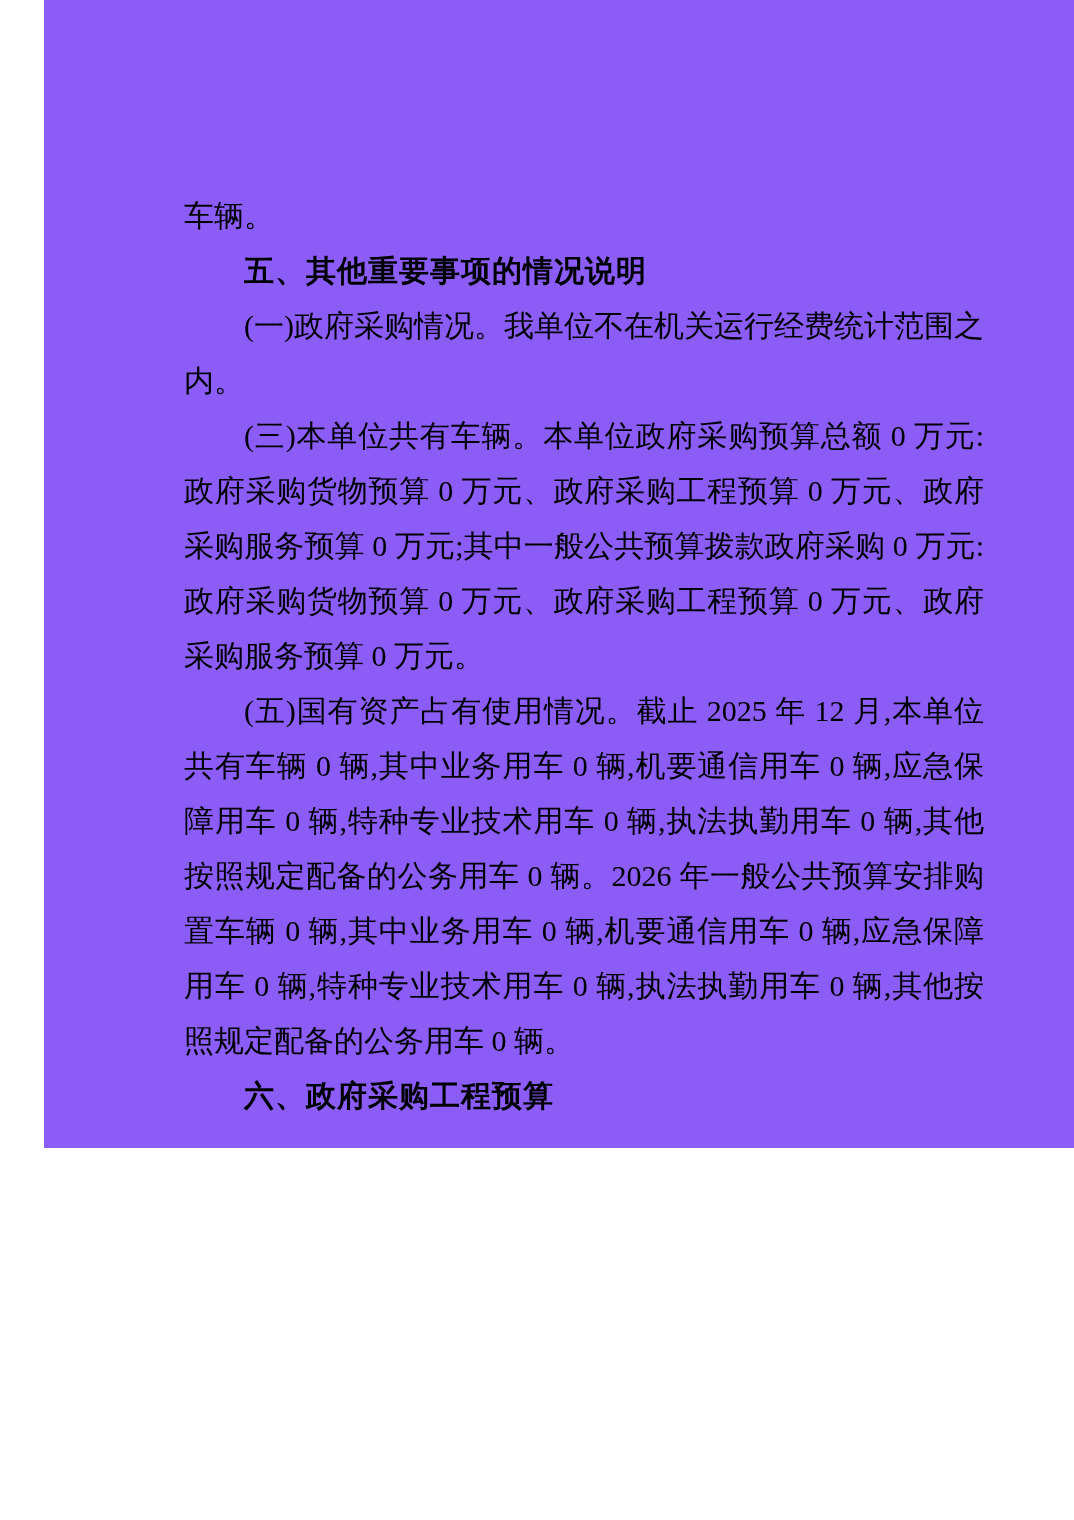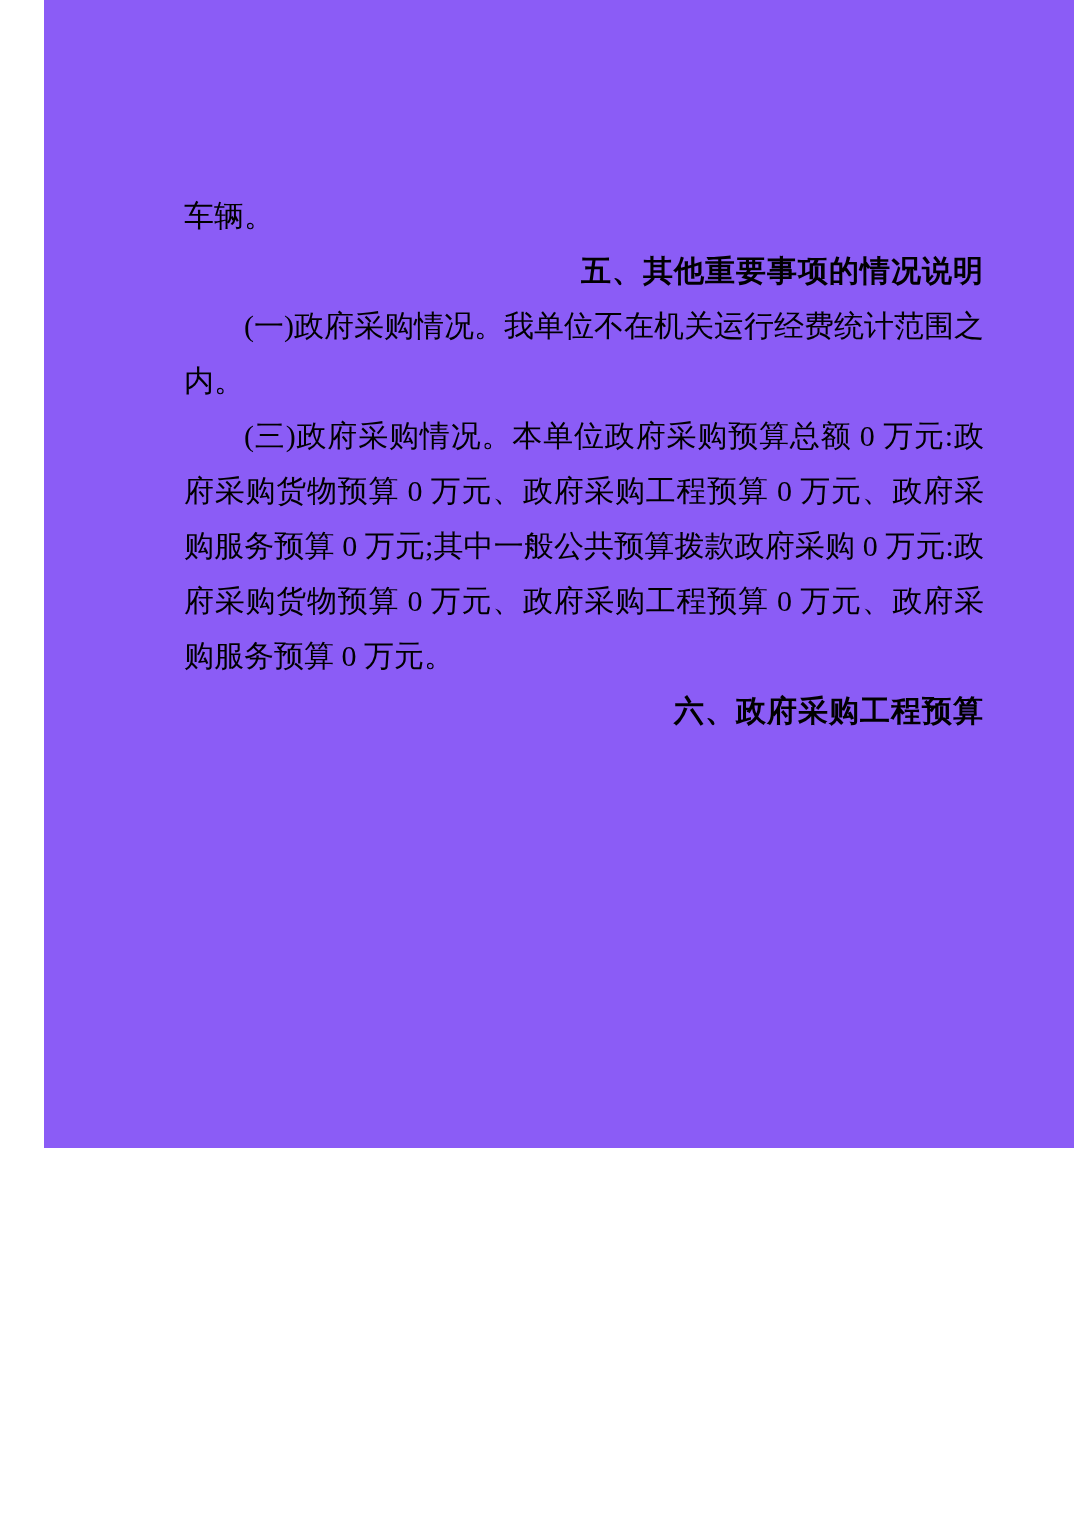--- a/index.html
+++ b/index.html
@@ -37,21 +37,20 @@
     text-align: left;
   }
   .heading {
     margin: 0;
     font-size: 30px;
     line-height: 55px;
     font-weight: bold;
     font-family: Liberation Sans, sans-serif;
     text-indent: 2em;
     letter-spacing: 1px;
-    text-align: right;
   }
   .lead {
     
   }
   .page-number {
     position: absolute;
     top: 1345px;
     right: 134px;
     font-size: 29px;
     line-height: 40px;
@@ -65,22 +64,23 @@
 <div class="page">
   <div class="content">
 
     <p class="para continuation">车辆。</p>
 
     <h2 class="heading">五、其他重要事项的情况说明</h2>
 
     <p class="para"><span class="lead">(一)政府采购情况。</span><span>我单位不在机关运行经费统计范围之内。</span></p>
 
 
-    <p class="para"><span class="lead">(三)政府采购情况。</span><span>本单位政府采购预算总额 0 万元:政府采购货物预算 0 万元、政府采购工程预算 0 万元、政府采购服务预算 0 万元;其中一般公共预算拨款政府采购 0 万元:政府采购货物预算 0 万元、政府采购工程预算 0 万元、政府采购服务预算 0 万元。</span></p>
+    <p class="para"><span class="lead">(三)本单位共有车辆。</span><span>本单位政府采购预算总额 0 万元:政府采购货物预算 0 万元、政府采购工程预算 0 万元、政府采购服务预算 0 万元;其中一般公共预算拨款政府采购 0 万元:政府采购货物预算 0 万元、政府采购工程预算 0 万元、政府采购服务预算 0 万元。</span></p>
 
 
+    <p class="para"><span class="lead">(五)国有资产占有使用情况。</span><span>截止 2025 年 12 月,本单位共有车辆 0 辆,其中业务用车 0 辆,机要通信用车 0 辆,应急保障用车 0 辆,特种专业技术用车 0 辆,执法执勤用车 0 辆,其他按照规定配备的公务用车 0 辆。2026 年一般公共预算安排购置车辆 0 辆,其中业务用车 0 辆,机要通信用车 0 辆,应急保障用车 0 辆,特种专业技术用车 0 辆,执法执勤用车 0 辆,其他按照规定配备的公务用车 0 辆。</span></p>
 
     <h2 class="heading">六、政府采购工程预算</h2>
 
   </div>
 
   <div class="page-number">— 3 —</div>
 </div>
 
 </body></html>

